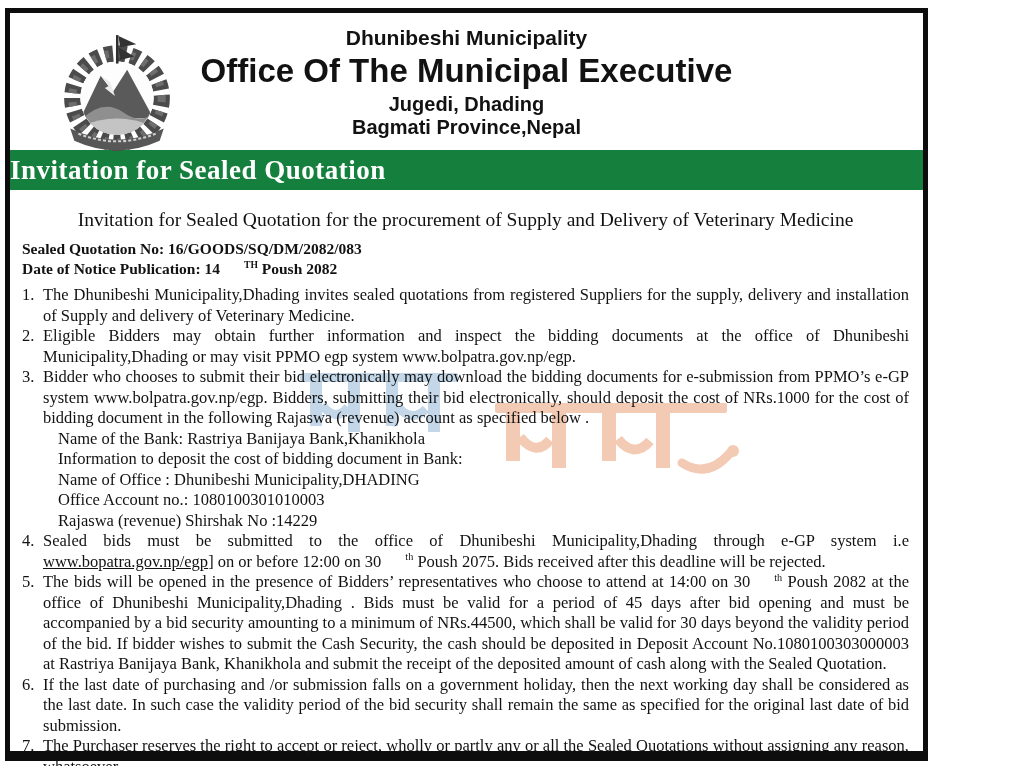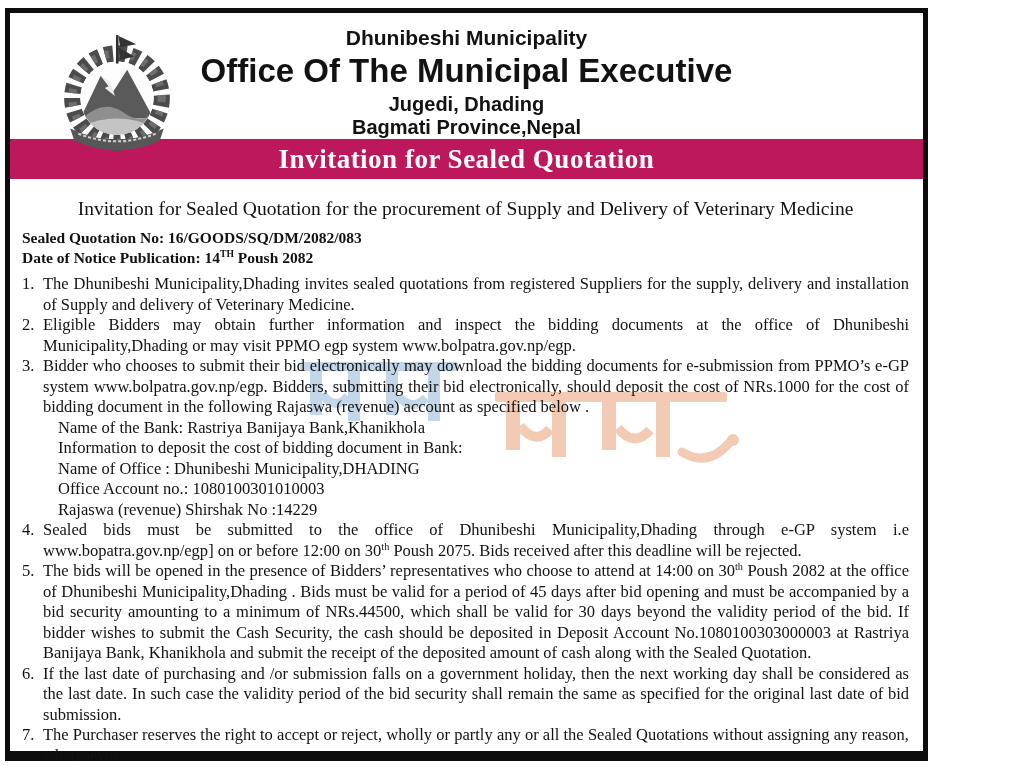--- a/index.html
+++ b/index.html
@@ -14,36 +14,36 @@
   }
   
   .header{position:relative;text-align:center;padding-top:13px;}
   .logo{position:absolute;left:46px;top:18px;width:122px;height:120px;}
   .h1{font:700 21px "Liberation Sans",sans-serif;line-height:24px;}
   .h2{font:700 33px "Liberation Sans",sans-serif;line-height:38px;margin:2px 0 3px;}
   .h3{font:700 20px "Liberation Sans",sans-serif;line-height:23px;}
   .h4{font:700 20px "Liberation Sans",sans-serif;line-height:23px;}
   
   .bar{
-    height:40px;background:#be185d;color:#ffffff;text-align:center;
+    margin-top:11px;height:40px;background:#15803d;color:#ffffff;text-align:left;
     font:700 27px "Liberation Serif",serif;line-height:40px;letter-spacing:0.5px;
   }
   
   .content{position:relative;padding:8px 14px 0 12px;}
   .inner{position:relative;z-index:1;}
   .watermark{position:absolute;left:280px;top:175px;width:480px;height:120px;z-index:0;}
   .subtitle{text-align:center;font-weight:400;font-size:19.5px;line-height:26px;margin:9px 0 6px;}
   .meta{font-weight:700;font-size:15.5px;line-height:20px;}
   .list{margin-top:6px;font-size:16.5px;line-height:20.5px;}
   .li{display:flex;}
   .num{flex:0 0 21px;}
   .body{flex:1;text-align:justify;}
   .sublines{padding-left:15px;text-align:left;}
-  .seg-sup{font-size:62%;vertical-align:super;line-height:0;}
-  .seg-underline{}
+  .seg-sup{font-size:62%;vertical-align:super;line-height:0;margin-left:24px;}
+  .seg-underline{text-decoration:underline;}
 </style>
 </head>
 <body>
 
 <div class="page">
   <div class="frame">
 
     <div class="header">
       <svg class="logo" viewBox="0 0 120 118" aria-hidden="true">
         <circle cx="60" cy="66" r="44" fill="none" stroke="#4b4b4b" stroke-width="16" stroke-dasharray="8 5"></circle>

